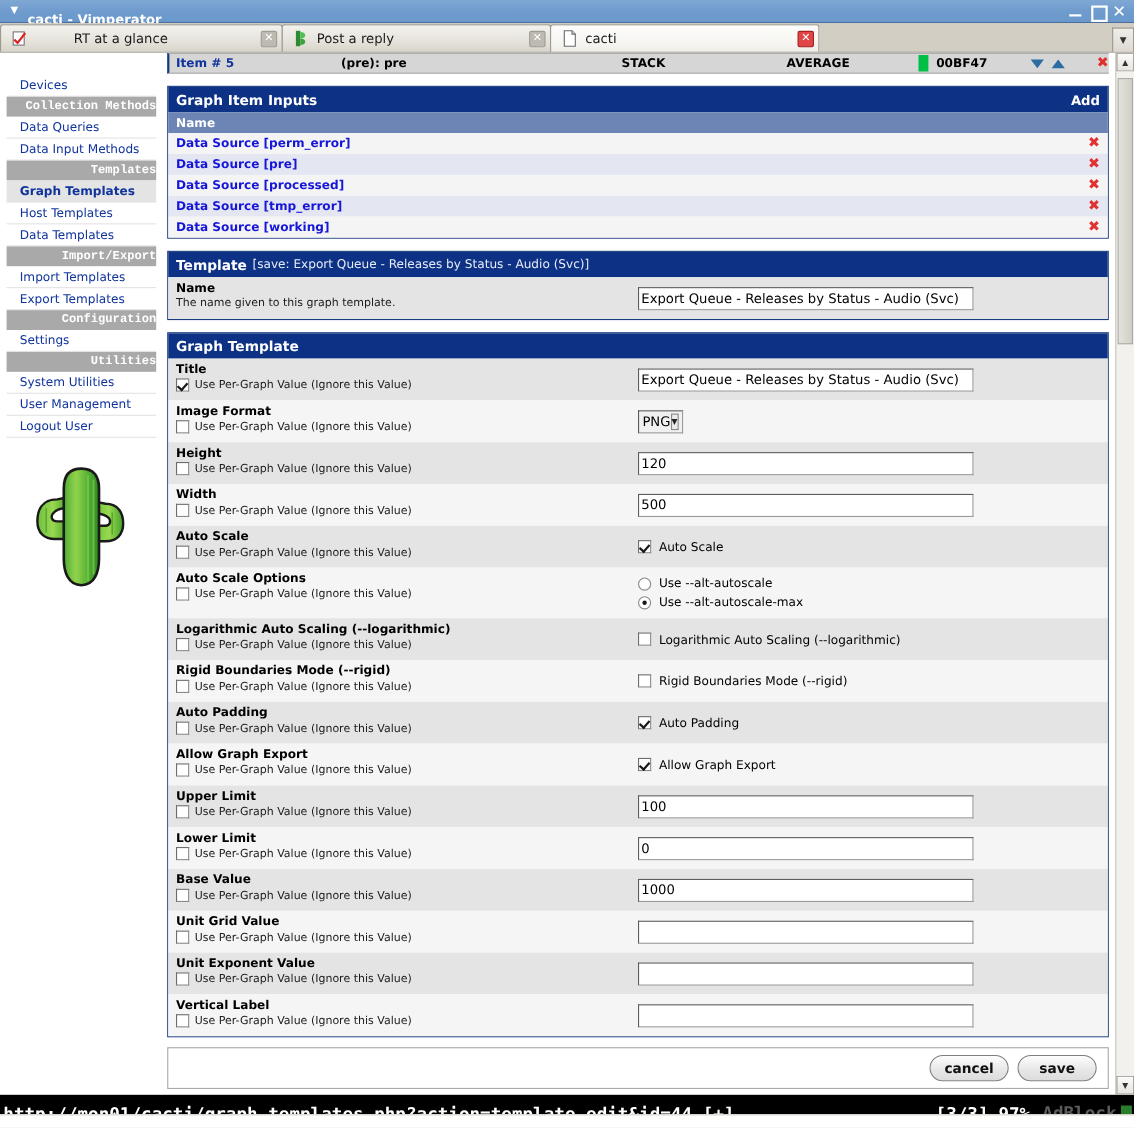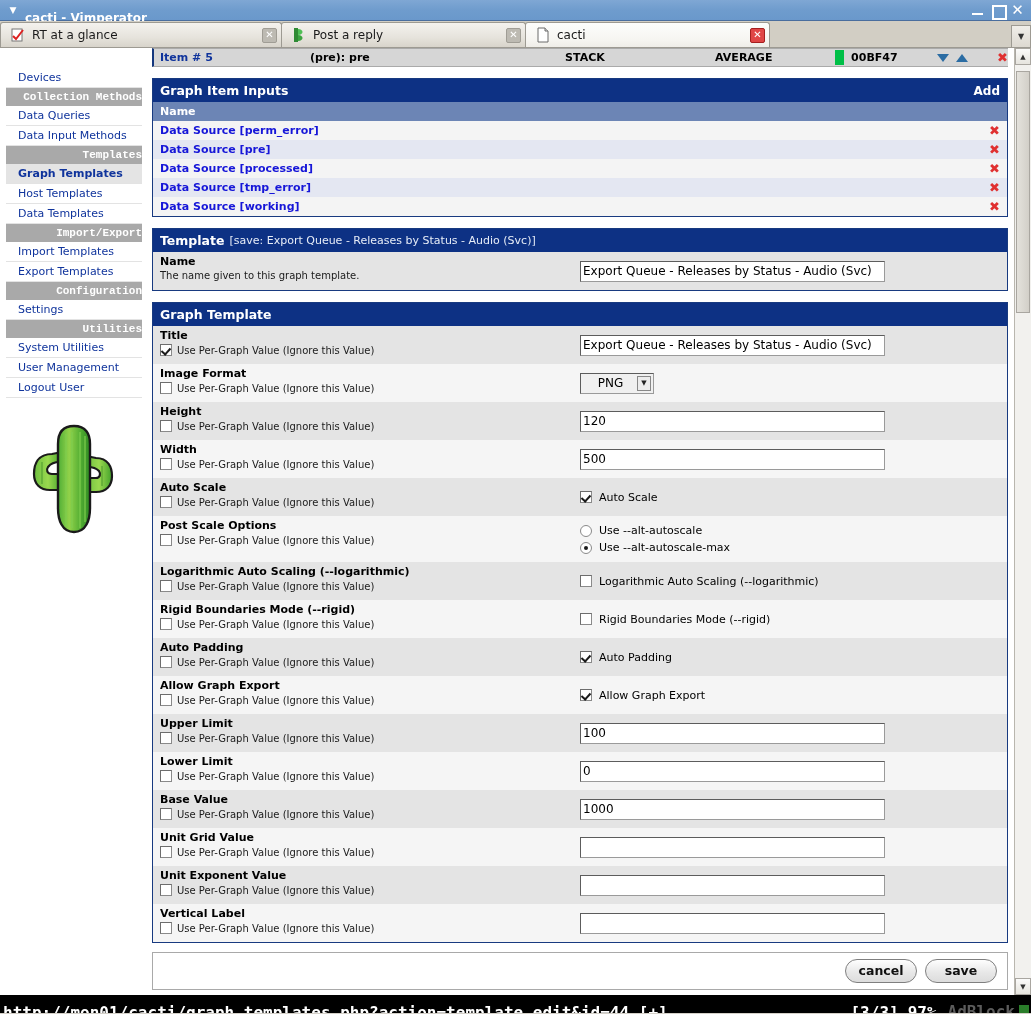--- a/index.html
+++ b/index.html
@@ -85,21 +85,21 @@
     border-radius: 3px 3px 0 0;
     margin-right: -1px;
     position: relative;
     cursor: pointer;
     overflow: hidden;
   }
   .tab.active {
     background: linear-gradient(to bottom, #fdfdfc 0%, #f6f5f1 70%, #efedE8 100%);
     z-index: 3;
   }
-  .tab-w1 { width: 282px; }
+  .tab-w1 { width: 257px; gap: 35px; }
   .tab-w2 { width: 245px; }
   .tab-w3 { width: 245px; }
   .tab-icon {
     width: 16px; height: 16px; flex: none;
     margin-right: 6px;
     position: relative;
   }
   .tab-label {
     flex: 1;
     white-space: nowrap; overflow: hidden;
@@ -359,32 +359,31 @@
     color: #000000;
     font-family: "DejaVu Sans", sans-serif;
     padding: 1px 2px;
     line-height: 18px;
     outline: none;
   }
   .tinput.w-long { width: 305px; }
   .tinput.w-med { width: 305px; }
   .sel {
     height: 21px;
-    width: 74px;
+    width: 41px;
     background: #f0f0f0;
     border: 1px solid #9a9a9a;
     border-top: 1px solid #5c5c5c;
     border-left: 1px solid #5c5c5c;
     font-size: 12px;
     color: #000;
     font-family: "DejaVu Sans", sans-serif;
     display: flex; align-items: center;
-    padding: 0 2px 0 3px;
-    cursor: pointer;
-    text-align: center;
+    padding: 0 18px 0 3px;
+    cursor: pointer;
   }
   .sel .sel-val { flex: 1; }
   .sel .sel-arrow {
     width: 14px; height: 15px;
     background: #ececec;
     border: 1px solid #888;
     display: flex; align-items: center; justify-content: center;
     font-size: 7px; color: #222;
   }
 
@@ -712,21 +711,21 @@
             <div class="fright">
               <div class="optline">
                 <span class="cb checked"></span>
                 <span>Auto Scale</span>
               </div>
             </div>
           </div>
 
           <div class="frow frowB">
             <div class="fleft">
-              <div class="flabel">Post Scale Options</div>
+              <div class="flabel">Auto Scale Options</div>
               <div class="fcheckline">
                 <span class="cb"></span>
                 <span class="fdesc">Use Per-Graph Value (Ignore this Value)</span>
               </div>
             </div>
             <div class="fright">
               <div class="optline">
                 <span class="rb"></span>
                 <span>Use --alt-autoscale</span>
               </div>

